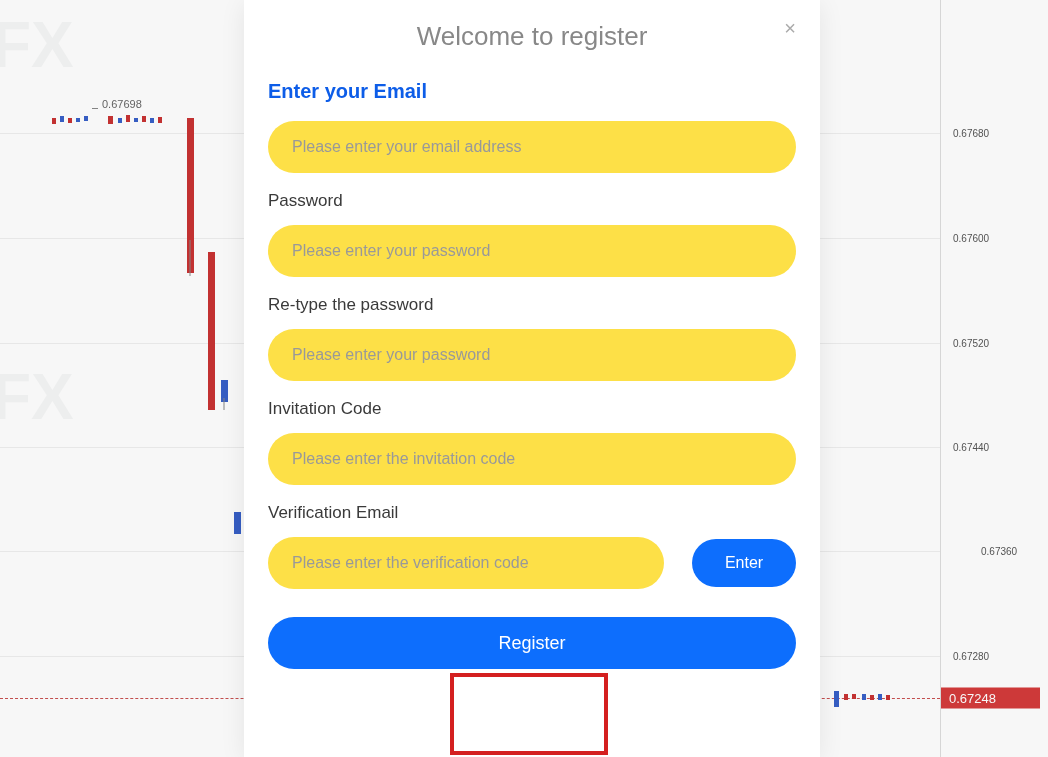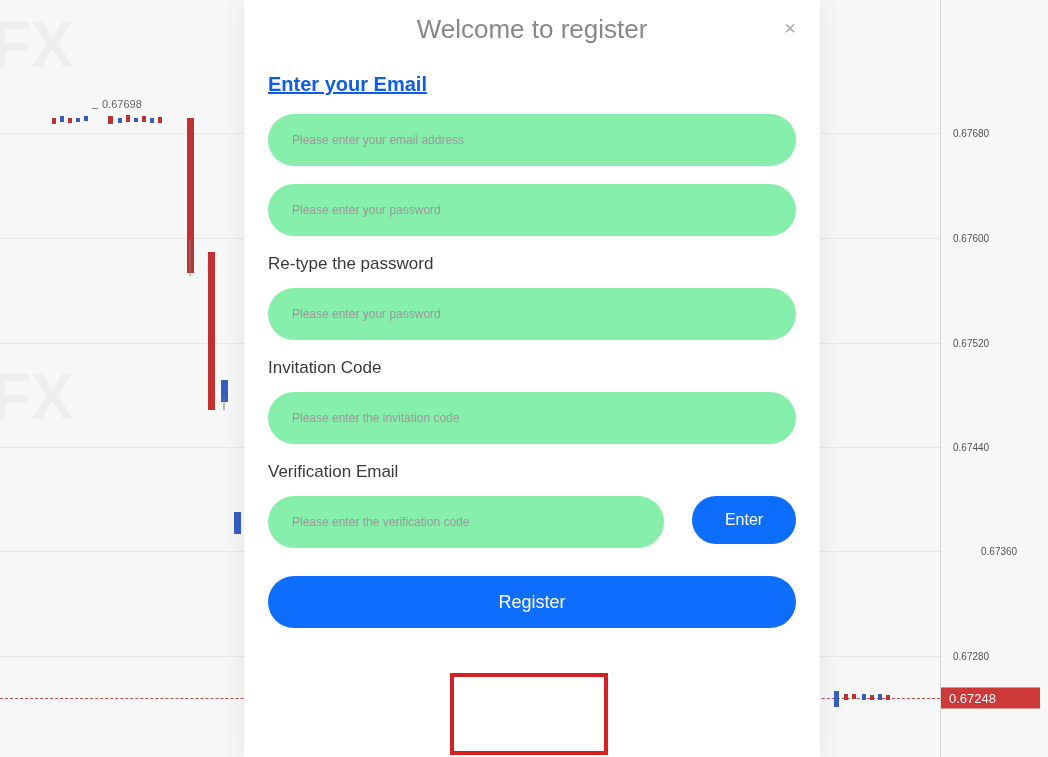--- a/index.html
+++ b/index.html
@@ -146,21 +146,21 @@
       position: absolute;
       left: 244px;
       top: 0;
       width: 576px;
       height: 757px;
       background: #fff;
       box-shadow: 0 4px 24px rgba(0,0,0,0.08);
     }
     
     .modal-inner {
-      padding: 12px 24px;
+      padding: 19px 24px;
     }
     
     .modal-title {
       text-align: center;
       font-size: 26px;
       color: #888;
       font-weight: 400;
       margin-bottom: 28px;
       margin-top: 2px;
     }
@@ -187,43 +187,42 @@
       margin-bottom: 14px;
       display: block;
     }
     
     .field-label-primary {
       font-size: 20px;
       font-weight: 700;
       color: #0d5de8;
       margin-bottom: 18px;
       display: block;
-      text-decoration: underline;
     }
     
     .field-input {
       width: 100%;
       height: 52px;
       border: none;
-      background: #86efac;
+      background: #fde047;
       border-radius: 26px;
       padding: 0 24px;
-      font-size: 12px;
+      font-size: 16px;
       color: #555;
       outline: none;
     }
     
     .field-input::placeholder {
       color: #999;
     }
     
     .verification-row {
       display: flex;
       gap: 28px;
-      align-items: flex-start;
+      align-items: center;
     }
     
     .verification-row .field-input {
       flex: 1;
     }
     
     .send-btn {
       width: 104px;
       height: 48px;
       border-radius: 24px;
@@ -337,20 +336,21 @@
   <button class="close-btn">×</button>
   <div class="modal-inner">
     <h2 class="modal-title">Welcome to register</h2>
     
     <div class="field-group">
       <label class="field-label-primary">Enter your Email</label>
       <input type="email" class="field-input" placeholder="Please enter your email address" style="">
     </div>
     
     <div class="field-group">
+      <label class="field-label">Password</label>
       <input type="password" class="field-input" placeholder="Please enter your password" style="">
     </div>
     
     <div class="field-group">
       <label class="field-label">Re-type the password</label>
       <input type="password" class="field-input" placeholder="Please enter your password" style="">
     </div>
     
     <div class="field-group">
       <label class="field-label">Invitation Code</label>

